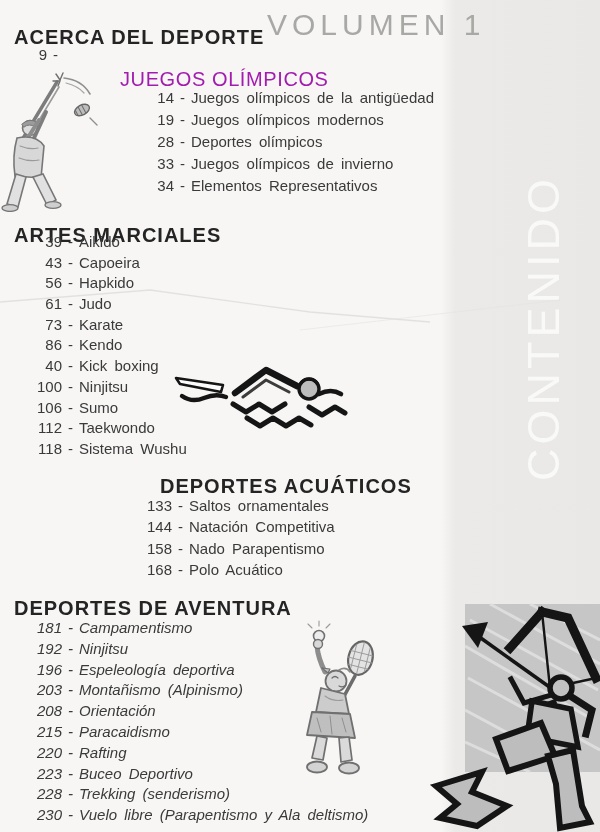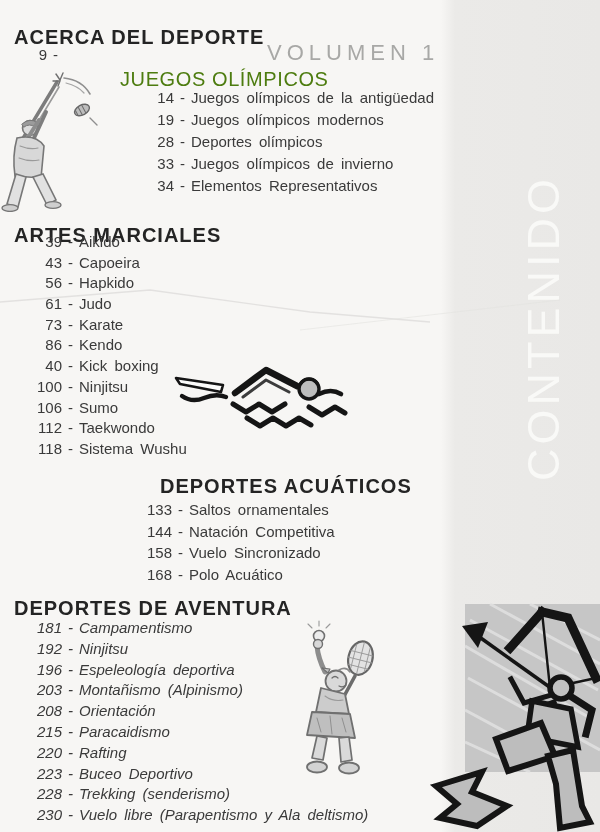--- a/index.html
+++ b/index.html
@@ -19,39 +19,39 @@
   
   .contenido{
     position:absolute;left:518px;top:481px;
     transform:rotate(-90deg);transform-origin:0 0;
     font-size:45px;letter-spacing:4px;font-weight:400;
     color:#f9f9f7;white-space:nowrap;
   }
   
   .volume{
     position:absolute;left:267px;top:8px;
-    font-size:22px;letter-spacing:5px;
-    color:#a8a8a6;font-weight:400;white-space:nowrap;margin-top:32px;
+    font-size:30px;letter-spacing:5px;
+    color:#a8a8a6;font-weight:400;white-space:nowrap;
   }
   
   .sec-title{
     position:absolute;
     font-size:20px;font-weight:700;letter-spacing:1px;
     color:#242424;white-space:nowrap;
   }
-  .sec-title.sub{font-weight:400;letter-spacing:0.6px;color:#4d7c0f;}
+  .sec-title.sub{font-weight:400;letter-spacing:0.6px;color:#a21caf;}
   
   .rows{position:absolute;}
   .entry{display:flex;align-items:baseline;font-size:15px;color:#3a3a3a;word-spacing:3px;}
   .entry .num{display:inline-block;text-align:right;}
   .entry .dash{margin:0 6px;}
   .rows0{left:14px;top:46px;} .rows0 .entry{height:22px;} .rows0 .num{width:33px;}
   .rows1{left:120px;top:89px;} .rows1 .entry{height:22px;} .rows1 .num{width:54px;}
   .rows2{left:14px;top:233px;} .rows2 .entry{height:20.7px;} .rows2 .num{width:48px;}
-  .rows3{left:120px;top:497px;} .rows3 .entry{height:21.4px;align-items:flex-end;} .rows3 .num{width:52px;}
+  .rows3{left:120px;top:497px;} .rows3 .entry{height:21.4px;} .rows3 .num{width:52px;}
   .rows4{left:14px;top:619px;} .rows4 .entry{height:20.8px;font-style:italic;} .rows4 .num{width:48px;}
   .t0{left:14px;top:26px;}
   .t1{left:120px;top:68px;}
   .t2{left:14px;top:224px;}
   .t3{left:120px;top:475px;margin-left:40px;}
   .t4{left:14px;top:597px;}
   .illus{position:absolute;}
   .crease{position:absolute;left:0;top:0;pointer-events:none;}
 </style>
 </head>
@@ -171,21 +171,21 @@
         <span class="lbl">Saltos ornamentales</span>
       </div>
       <div class="entry">
         <span class="num">144</span>
         <span class="dash">-</span>
         <span class="lbl">Natación Competitiva</span>
       </div>
       <div class="entry">
         <span class="num">158</span>
         <span class="dash">-</span>
-        <span class="lbl">Vuelo Sincronizado</span>
+        <span class="lbl">Nado Parapentismo</span>
       </div>
       <div class="entry">
         <span class="num">168</span>
         <span class="dash">-</span>
         <span class="lbl">Polo Acuático</span>
       </div>
     </div>
   <div class="rows rows4">
       <div class="entry">
         <span class="num">181</span>

